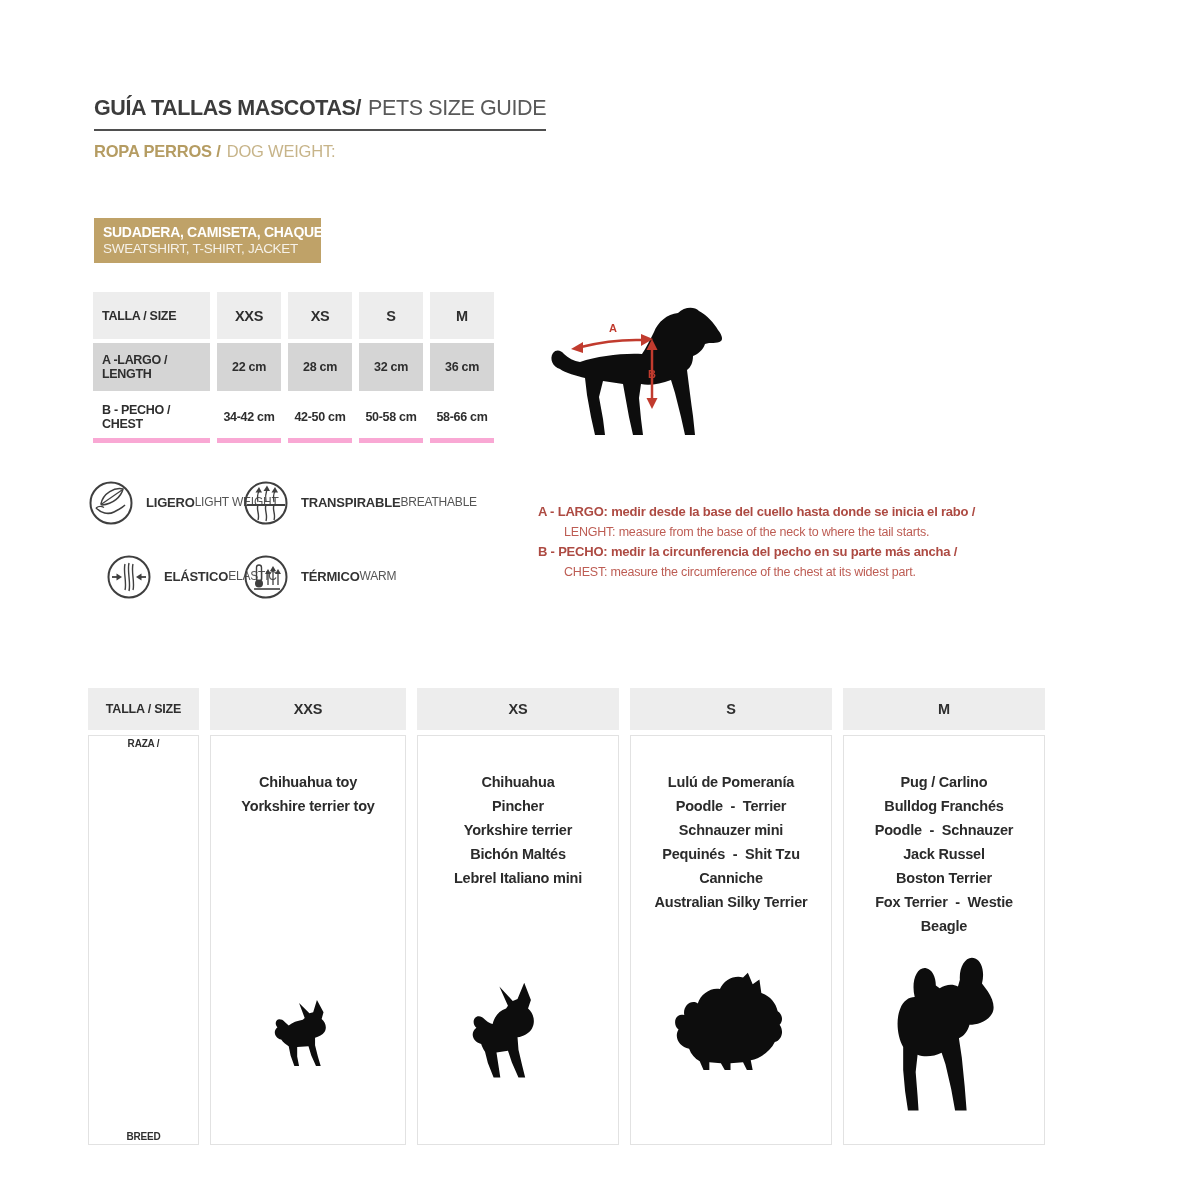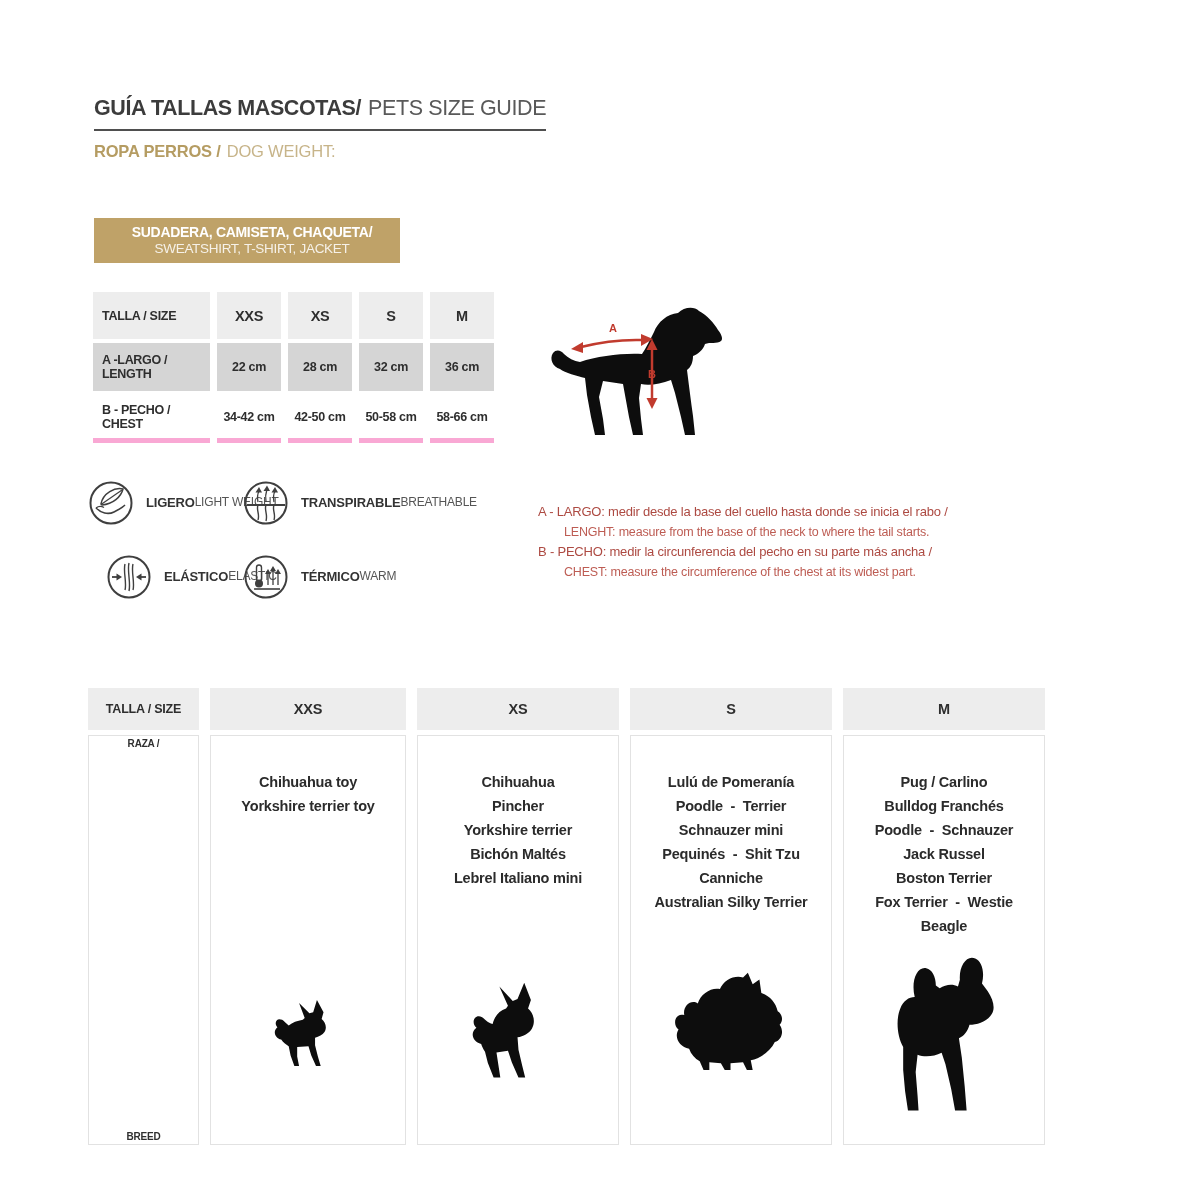--- a/index.html
+++ b/index.html
@@ -14,22 +14,22 @@
     border-bottom:2px solid #4f4f4f;padding-bottom:8px;white-space:nowrap;
   }
   .title .t-en{font-weight:normal;color:#595959;margin-left:7px;}
   .subtitle{
     position:absolute;left:94px;top:142px;font-size:16.5px;font-weight:bold;
     letter-spacing:-0.2px;color:#b59c62;white-space:nowrap;
   }
   .subtitle .s-en{font-weight:normal;color:#c7b489;margin-left:6px;}
   
   .banner{
-    position:absolute;left:94px;top:218px;width:306px;box-sizing:border-box;
-    background:#bfa268;padding:6px 9px 7px 19px;text-align:center;
+    position:absolute;left:94px;top:218px;width:227px;box-sizing:border-box;
+    background:#bfa268;padding:6px 9px 7px 9px;
   }
   .banner-es{font-size:14px;font-weight:bold;color:#ffffff;letter-spacing:-0.3px;white-space:nowrap;}
   .banner-en{font-size:13.5px;color:rgba(255,255,255,0.85);letter-spacing:-0.3px;white-space:nowrap;margin-top:1px;}
   
   .size-table{
     position:absolute;left:93px;top:292px;
     display:grid;grid-template-columns:117px 64px 64px 64px 64px;
     grid-template-rows:47px 48px 48px;gap:4px 7px;
   }
   .st-cell{display:flex;align-items:center;justify-content:center;
@@ -45,21 +45,21 @@
   
   .feature{position:absolute;display:flex;align-items:center;gap:12px;}
   .f1{left:88px;top:480px;} .f2{left:243px;top:480px;}
   .f3{left:106px;top:554px;} .f4{left:243px;top:554px;}
   .feature-text{display:flex;line-height:1.25;justify-content:space-between;}
   .feature-name{font-size:13px;font-weight:bold;color:#333333;letter-spacing:-0.2px;}
   .feature-sub{font-size:12px;color:#555555;letter-spacing:-0.2px;}
   .ficon{flex:0 0 auto;}
   
   .notes{position:absolute;left:538px;top:502px;}
-  .note-bold{font-size:13px;font-weight:normal;color:#ad4a42;letter-spacing:-0.2px;
+  .note-bold{font-size:13px;font-weight:bold;color:#ad4a42;letter-spacing:-0.2px;
     line-height:20px;white-space:nowrap;}
   .note-normal{font-size:12.5px;color:#bd5c53;letter-spacing:-0.2px;line-height:20px;
     margin-left:26px;white-space:nowrap;}
   
   .breed-table{
     position:absolute;left:88px;top:688px;
     display:grid;grid-template-columns:111px 196px 202px 202px 202px;
     grid-template-rows:42px 410px;gap:5px 11px;
   }
   .bt-h{background:#ededed;display:flex;align-items:center;justify-content:center;

